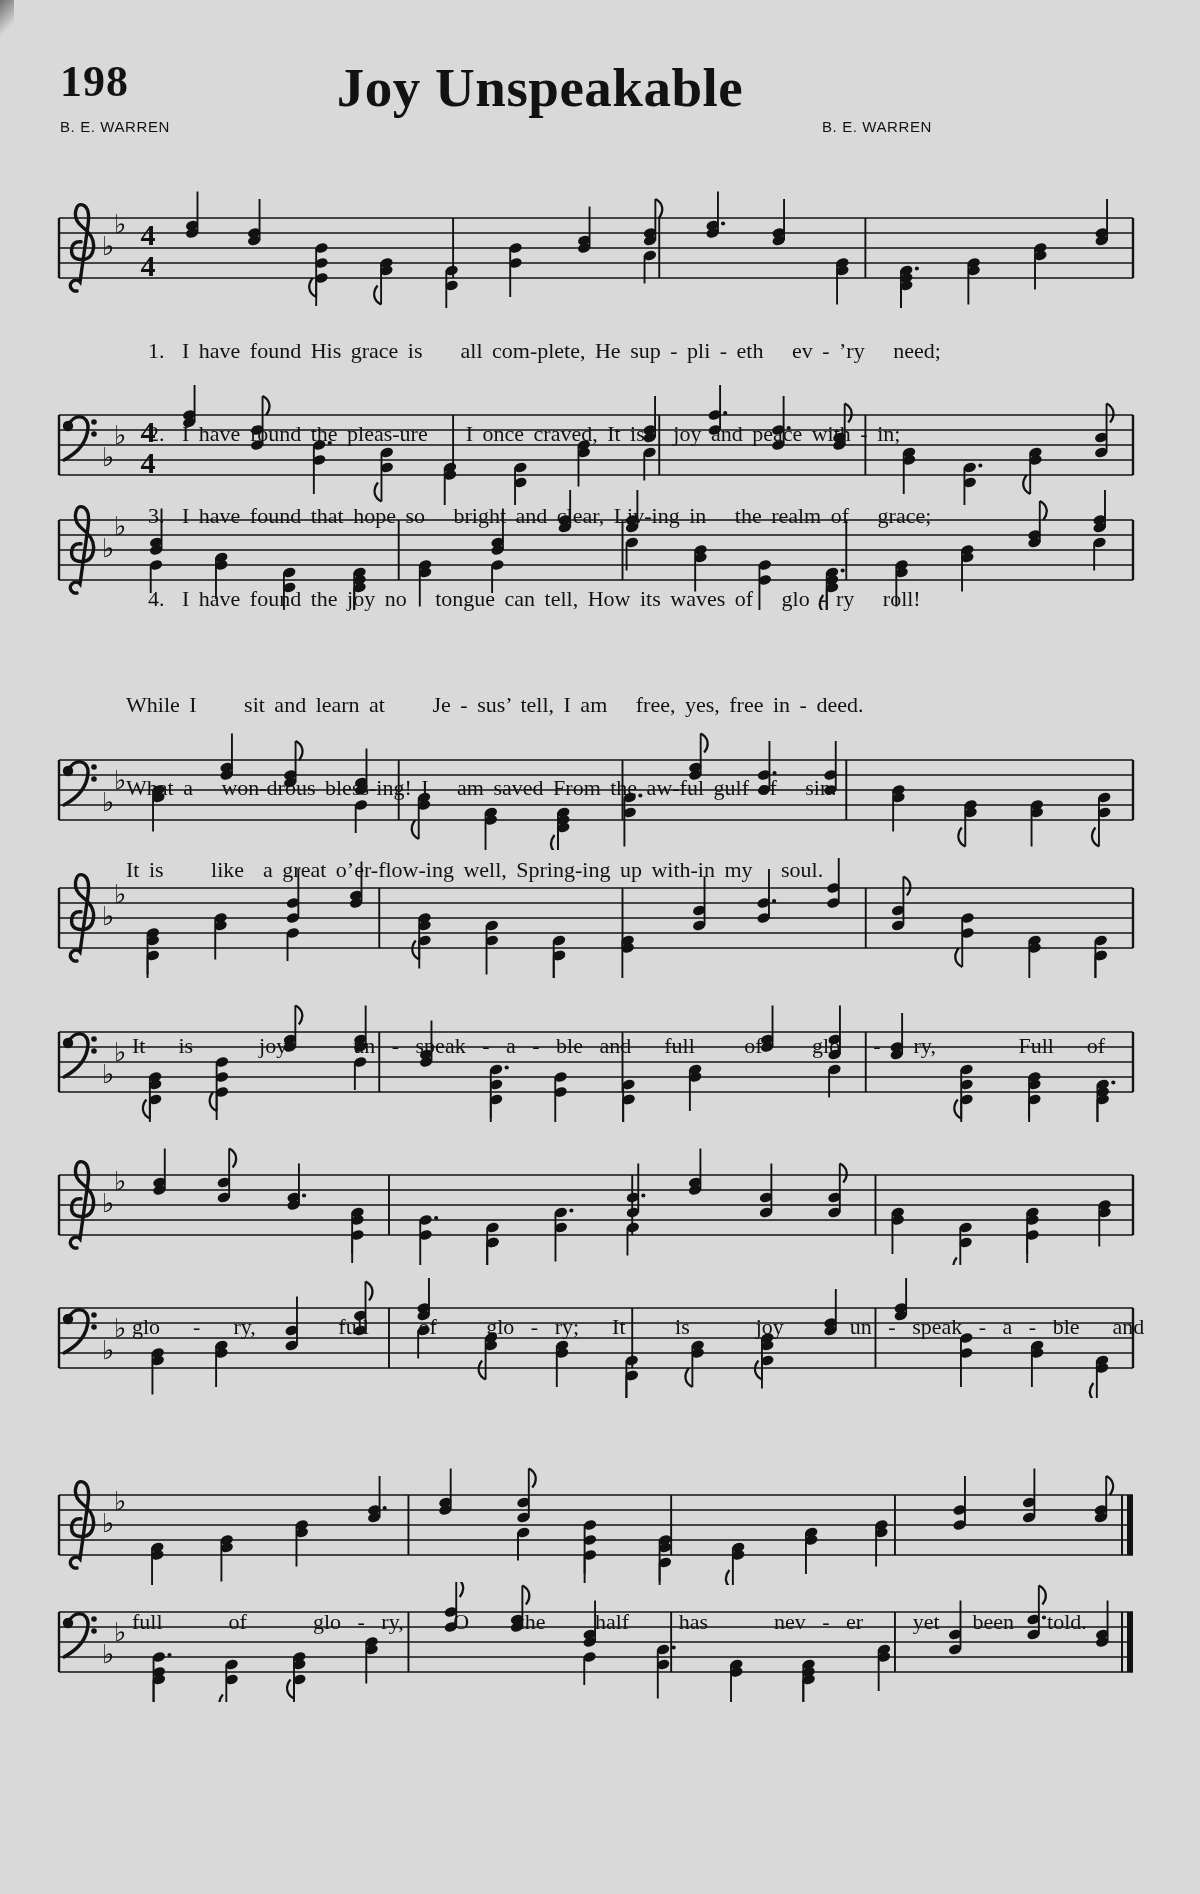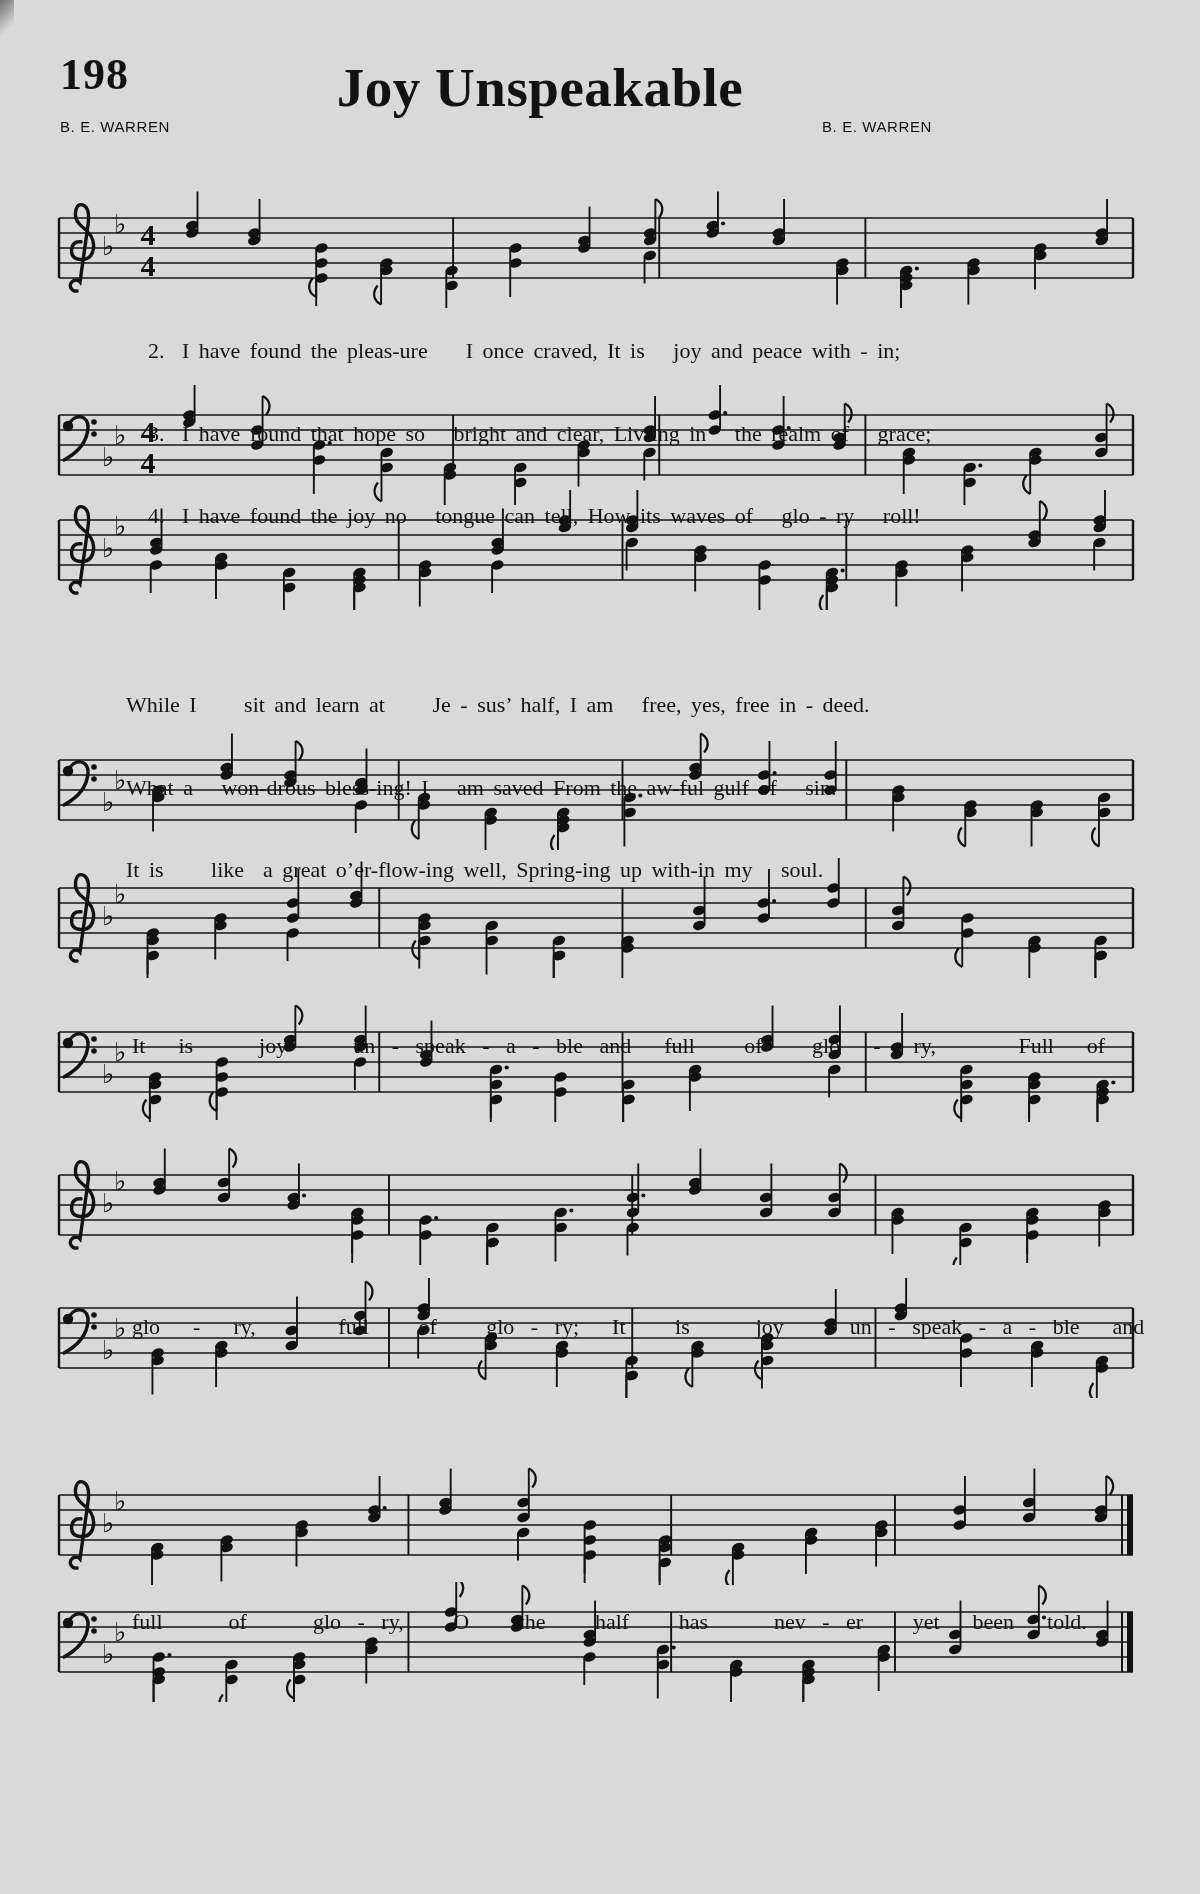--- a/index.html
+++ b/index.html
@@ -11,21 +11,21 @@
     font-family:"Liberation Serif", serif;
     color:#121212;
     margin:0 auto;
   }
   .corner-shade{
     position:absolute;left:0;top:0;width:14px;height:40px;
     background:linear-gradient(135deg,#1a1a1a 0%, rgba(26,26,26,0) 70%);
     opacity:.55;
   }
   .hymn-number{
-    position:absolute;left:60px;top:49px;
+    position:absolute;left:60px;top:56px;
     font-size:44px;font-weight:bold;letter-spacing:1px;
   }
   .title{
     position:absolute;left:0;top:56px;width:1080px;
     text-align:center;font-size:55px;font-weight:bold;letter-spacing:.5px;
   }
   .authors{
     position:absolute;left:60px;right:268px;top:118px;
     display:flex;justify-content:space-between;
     font-family:"Liberation Sans", sans-serif;
@@ -125,20 +125,21 @@
       <ellipse cx="917.7687303413238" cy="82.5" rx="6.2" ry="4.5" fill="#121212" transform="rotate(-18 917.7687303413238 82.5)"></ellipse>
       <line x1="912.3687303413238" y1="75" x2="912.3687303413238" y2="116.5" stroke="#121212" stroke-width="1.9"></line>
       <ellipse cx="984.3989661260774" cy="60" rx="6.2" ry="4.5" fill="#121212" transform="rotate(-18 984.3989661260774 60)"></ellipse>
       <ellipse cx="984.3989661260774" cy="67.5" rx="6.2" ry="4.5" fill="#121212" transform="rotate(-18 984.3989661260774 67.5)"></ellipse>
       <line x1="978.9989661260774" y1="60" x2="978.9989661260774" y2="101.5" stroke="#121212" stroke-width="1.9"></line>
       <ellipse cx="1045.655000406783" cy="45" rx="6.2" ry="4.5" fill="#121212" transform="rotate(-18 1045.655000406783 45)"></ellipse>
       <ellipse cx="1045.655000406783" cy="52.5" rx="6.2" ry="4.5" fill="#121212" transform="rotate(-18 1045.655000406783 52.5)"></ellipse>
       <line x1="1051.0550004067832" y1="52.5" x2="1051.0550004067832" y2="11" stroke="#121212" stroke-width="1.9"></line>
     </svg>
   <div class="lyrics" style="top:282px">
+    <span class="line"><span class="vnum">1.</span><span>I have found His grace is    all com-plete, He sup - pli - eth   ev - ’ry   need;</span></span>
     <span class="line"><span class="vnum">2.</span><span>I have found the pleas-ure    I once craved, It is   joy and peace with - in;</span></span>
     <span class="line"><span class="vnum">3.</span><span>I have found that hope so   bright and clear, Liv-ing in   the realm of   grace;</span></span>
     <span class="line"><span class="vnum">4.</span><span>I have found the joy no   tongue can tell, How its waves of   glo - ry   roll!</span></span>
   </div>
   <svg class="staff" style="top:385px" viewBox="0 0 1080 120">
       <line x1="3" y1="30" x2="1077" y2="30" stroke="#121212" stroke-width="1.7"></line>
       <line x1="3" y1="45" x2="1077" y2="45" stroke="#121212" stroke-width="1.7"></line>
       <line x1="3" y1="60" x2="1077" y2="60" stroke="#121212" stroke-width="1.7"></line>
       <line x1="3" y1="75" x2="1077" y2="75" stroke="#121212" stroke-width="1.7"></line>
       <line x1="3" y1="90" x2="1077" y2="90" stroke="#121212" stroke-width="1.7"></line>
@@ -282,21 +283,21 @@
       <ellipse cx="978.3773508759747" cy="52.5" rx="6.2" ry="4.5" fill="#121212" transform="rotate(-18 978.3773508759747 52.5)"></ellipse>
       <line x1="983.7773508759747" y1="52.5" x2="983.7773508759747" y2="11" stroke="#121212" stroke-width="1.9"></line>
       <path d="M 983.7773508759747 11 c 8 4 9 12 3.5 19" fill="none" stroke="#121212" stroke-width="2.3"></path>
       <ellipse cx="1043.5804846733809" cy="30" rx="6.2" ry="4.5" fill="#121212" transform="rotate(-18 1043.5804846733809 30)"></ellipse>
       <ellipse cx="1043.5804846733809" cy="37.5" rx="6.2" ry="4.5" fill="#121212" transform="rotate(-18 1043.5804846733809 37.5)"></ellipse>
       <line x1="1048.980484673381" y1="37.5" x2="1048.980484673381" y2="-4" stroke="#121212" stroke-width="1.9"></line>
       <ellipse cx="1043.5804846733809" cy="52.5" rx="6.2" ry="4.5" fill="#121212" transform="rotate(-18 1043.5804846733809 52.5)"></ellipse>
       <line x1="1038.1804846733808" y1="52.5" x2="1038.1804846733808" y2="80.5" stroke="#121212" stroke-width="1.9"></line>
     </svg>
   <div class="lyrics" style="top:636px;left:126px">
-    <span class="line"><span>While I     sit and learn at     Je - sus’ half, I am   free, yes, free in - deed.</span></span>
+    <span class="line"><span>While I     sit and learn at     Je - sus’ tell, I am   free, yes, free in - deed.</span></span>
     <span class="line"><span>What a   won-drous bless-ing! I   am saved From the aw-ful gulf of   sin.</span></span>
     <span class="line"><span>It is     like  a great o’er-flow-ing well, Spring-ing up with-in my   soul.</span></span>
   </div>
   <svg class="staff" style="top:730px" viewBox="0 0 1080 120">
       <line x1="3" y1="30" x2="1077" y2="30" stroke="#121212" stroke-width="1.7"></line>
       <line x1="3" y1="45" x2="1077" y2="45" stroke="#121212" stroke-width="1.7"></line>
       <line x1="3" y1="60" x2="1077" y2="60" stroke="#121212" stroke-width="1.7"></line>
       <line x1="3" y1="75" x2="1077" y2="75" stroke="#121212" stroke-width="1.7"></line>
       <line x1="3" y1="90" x2="1077" y2="90" stroke="#121212" stroke-width="1.7"></line>
       <line x1="3" y1="30" x2="3" y2="90" stroke="#121212" stroke-width="2.4"></line>

